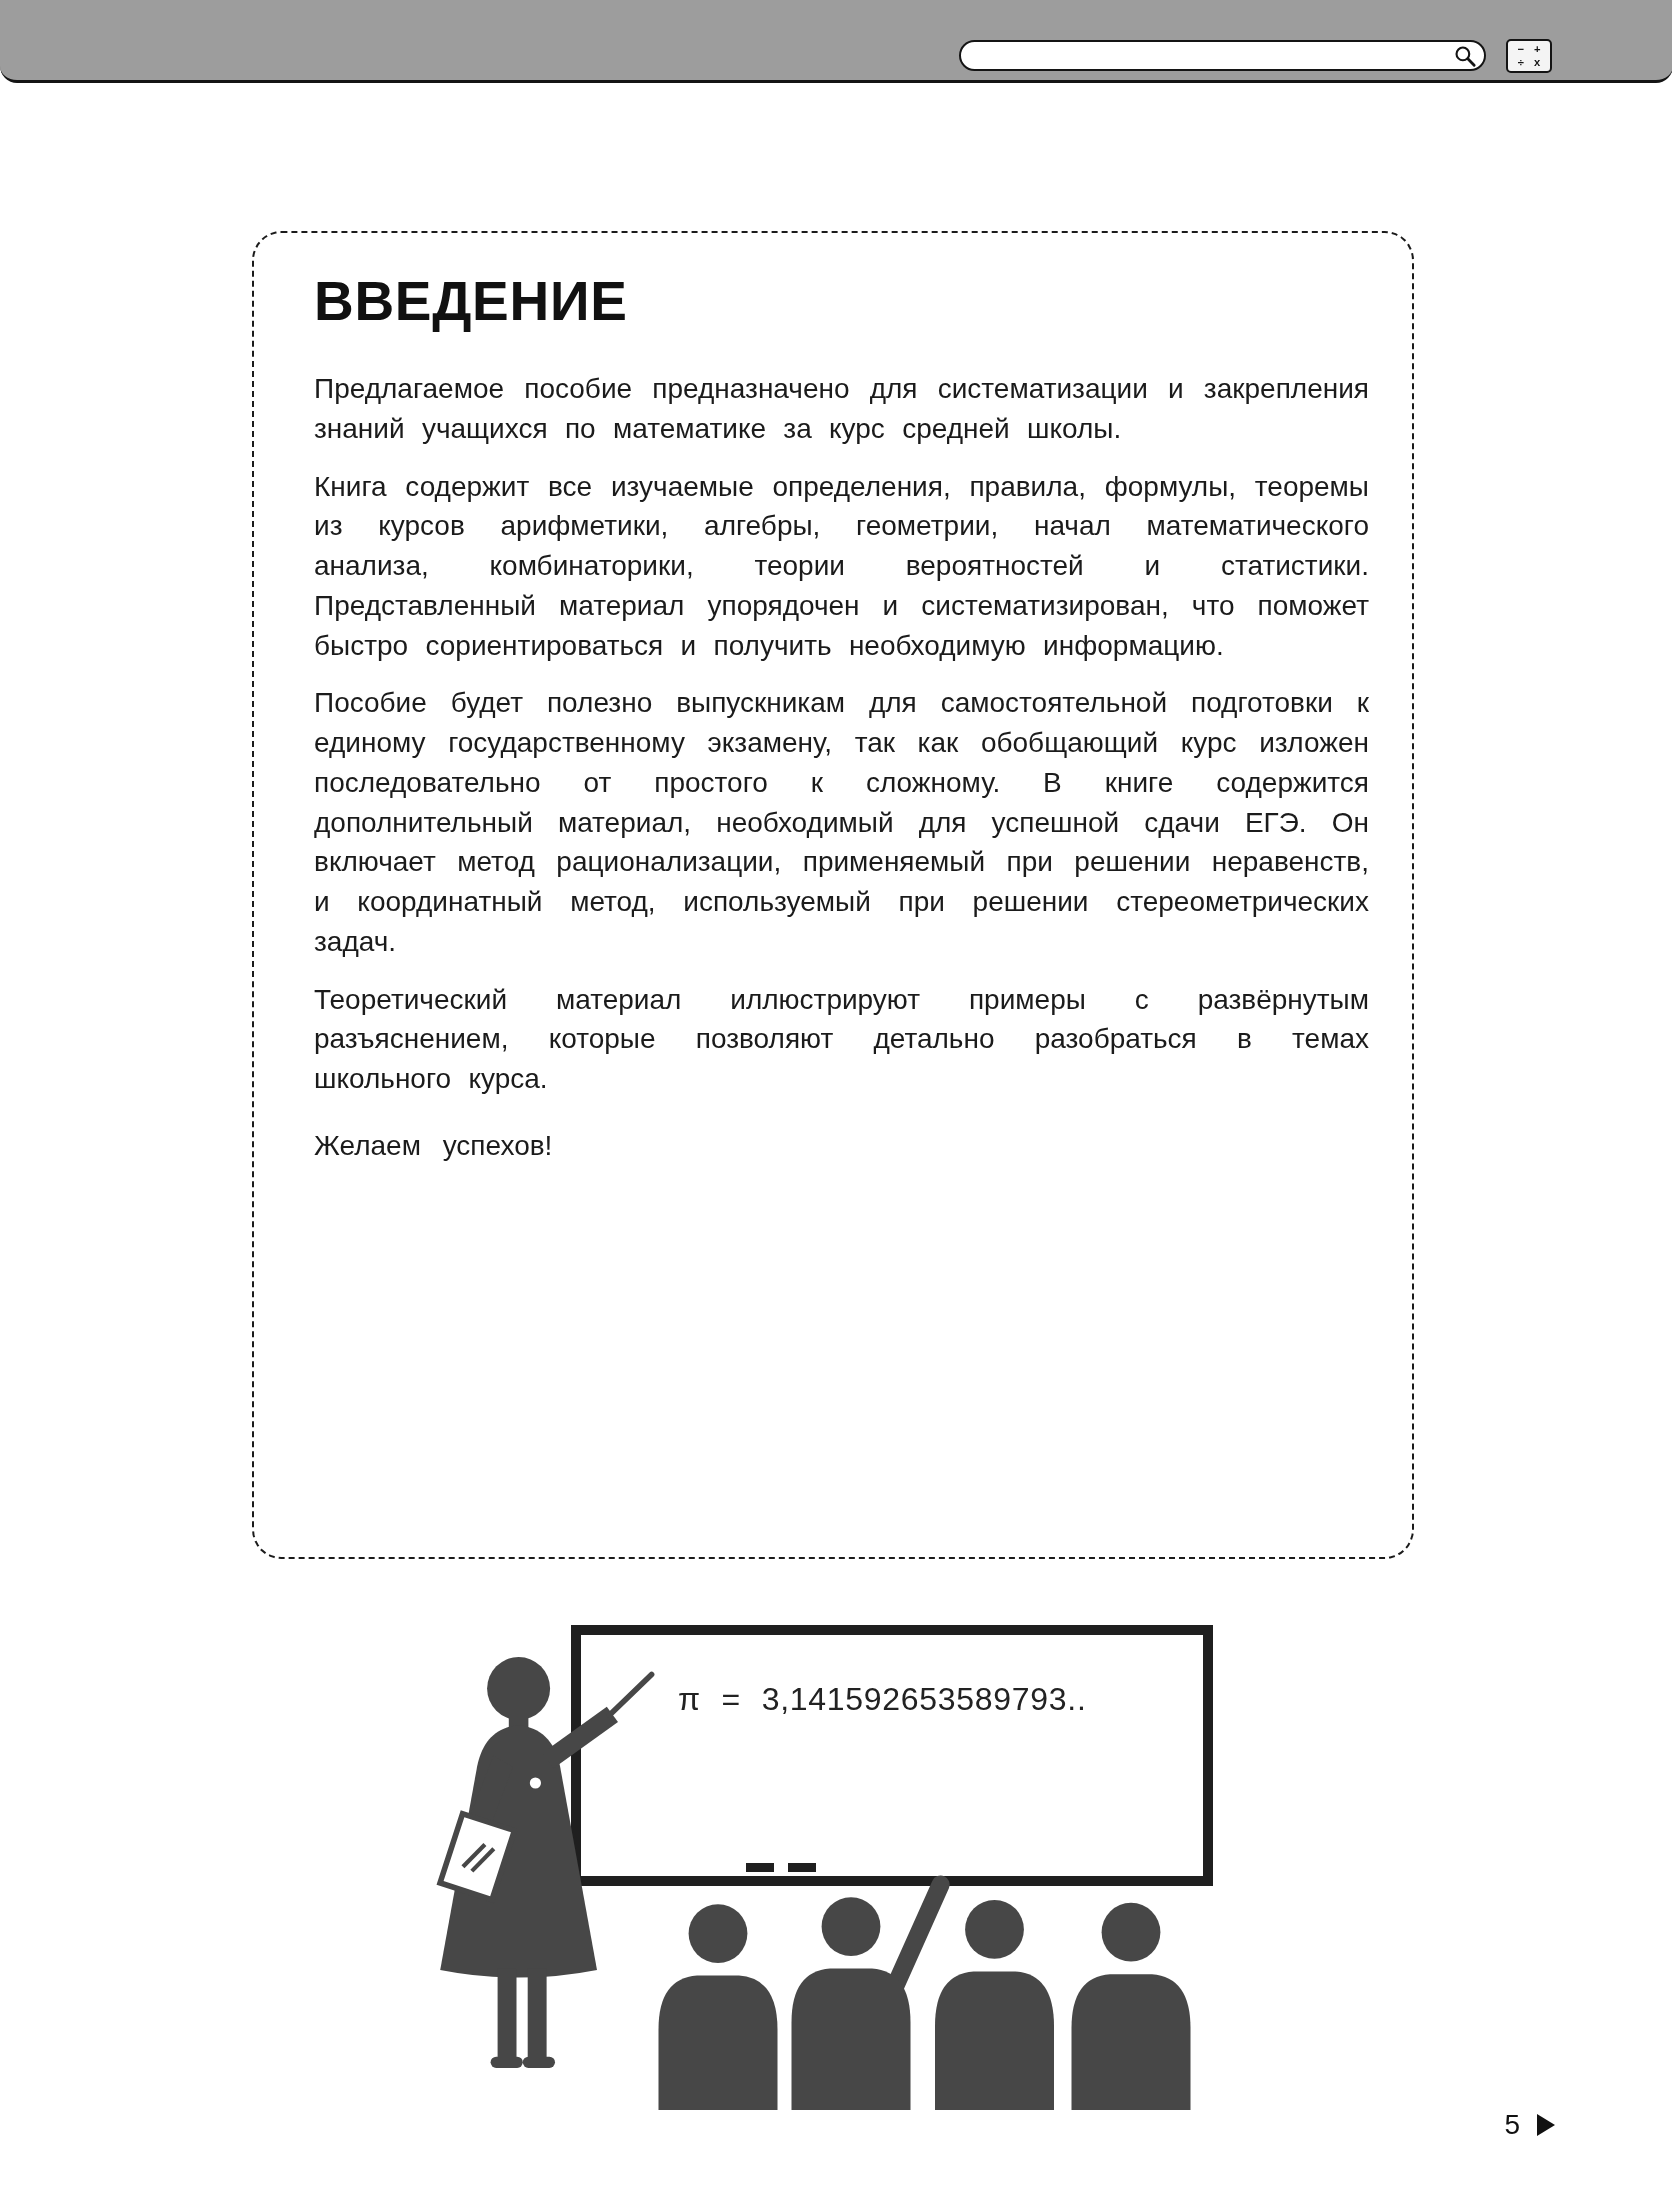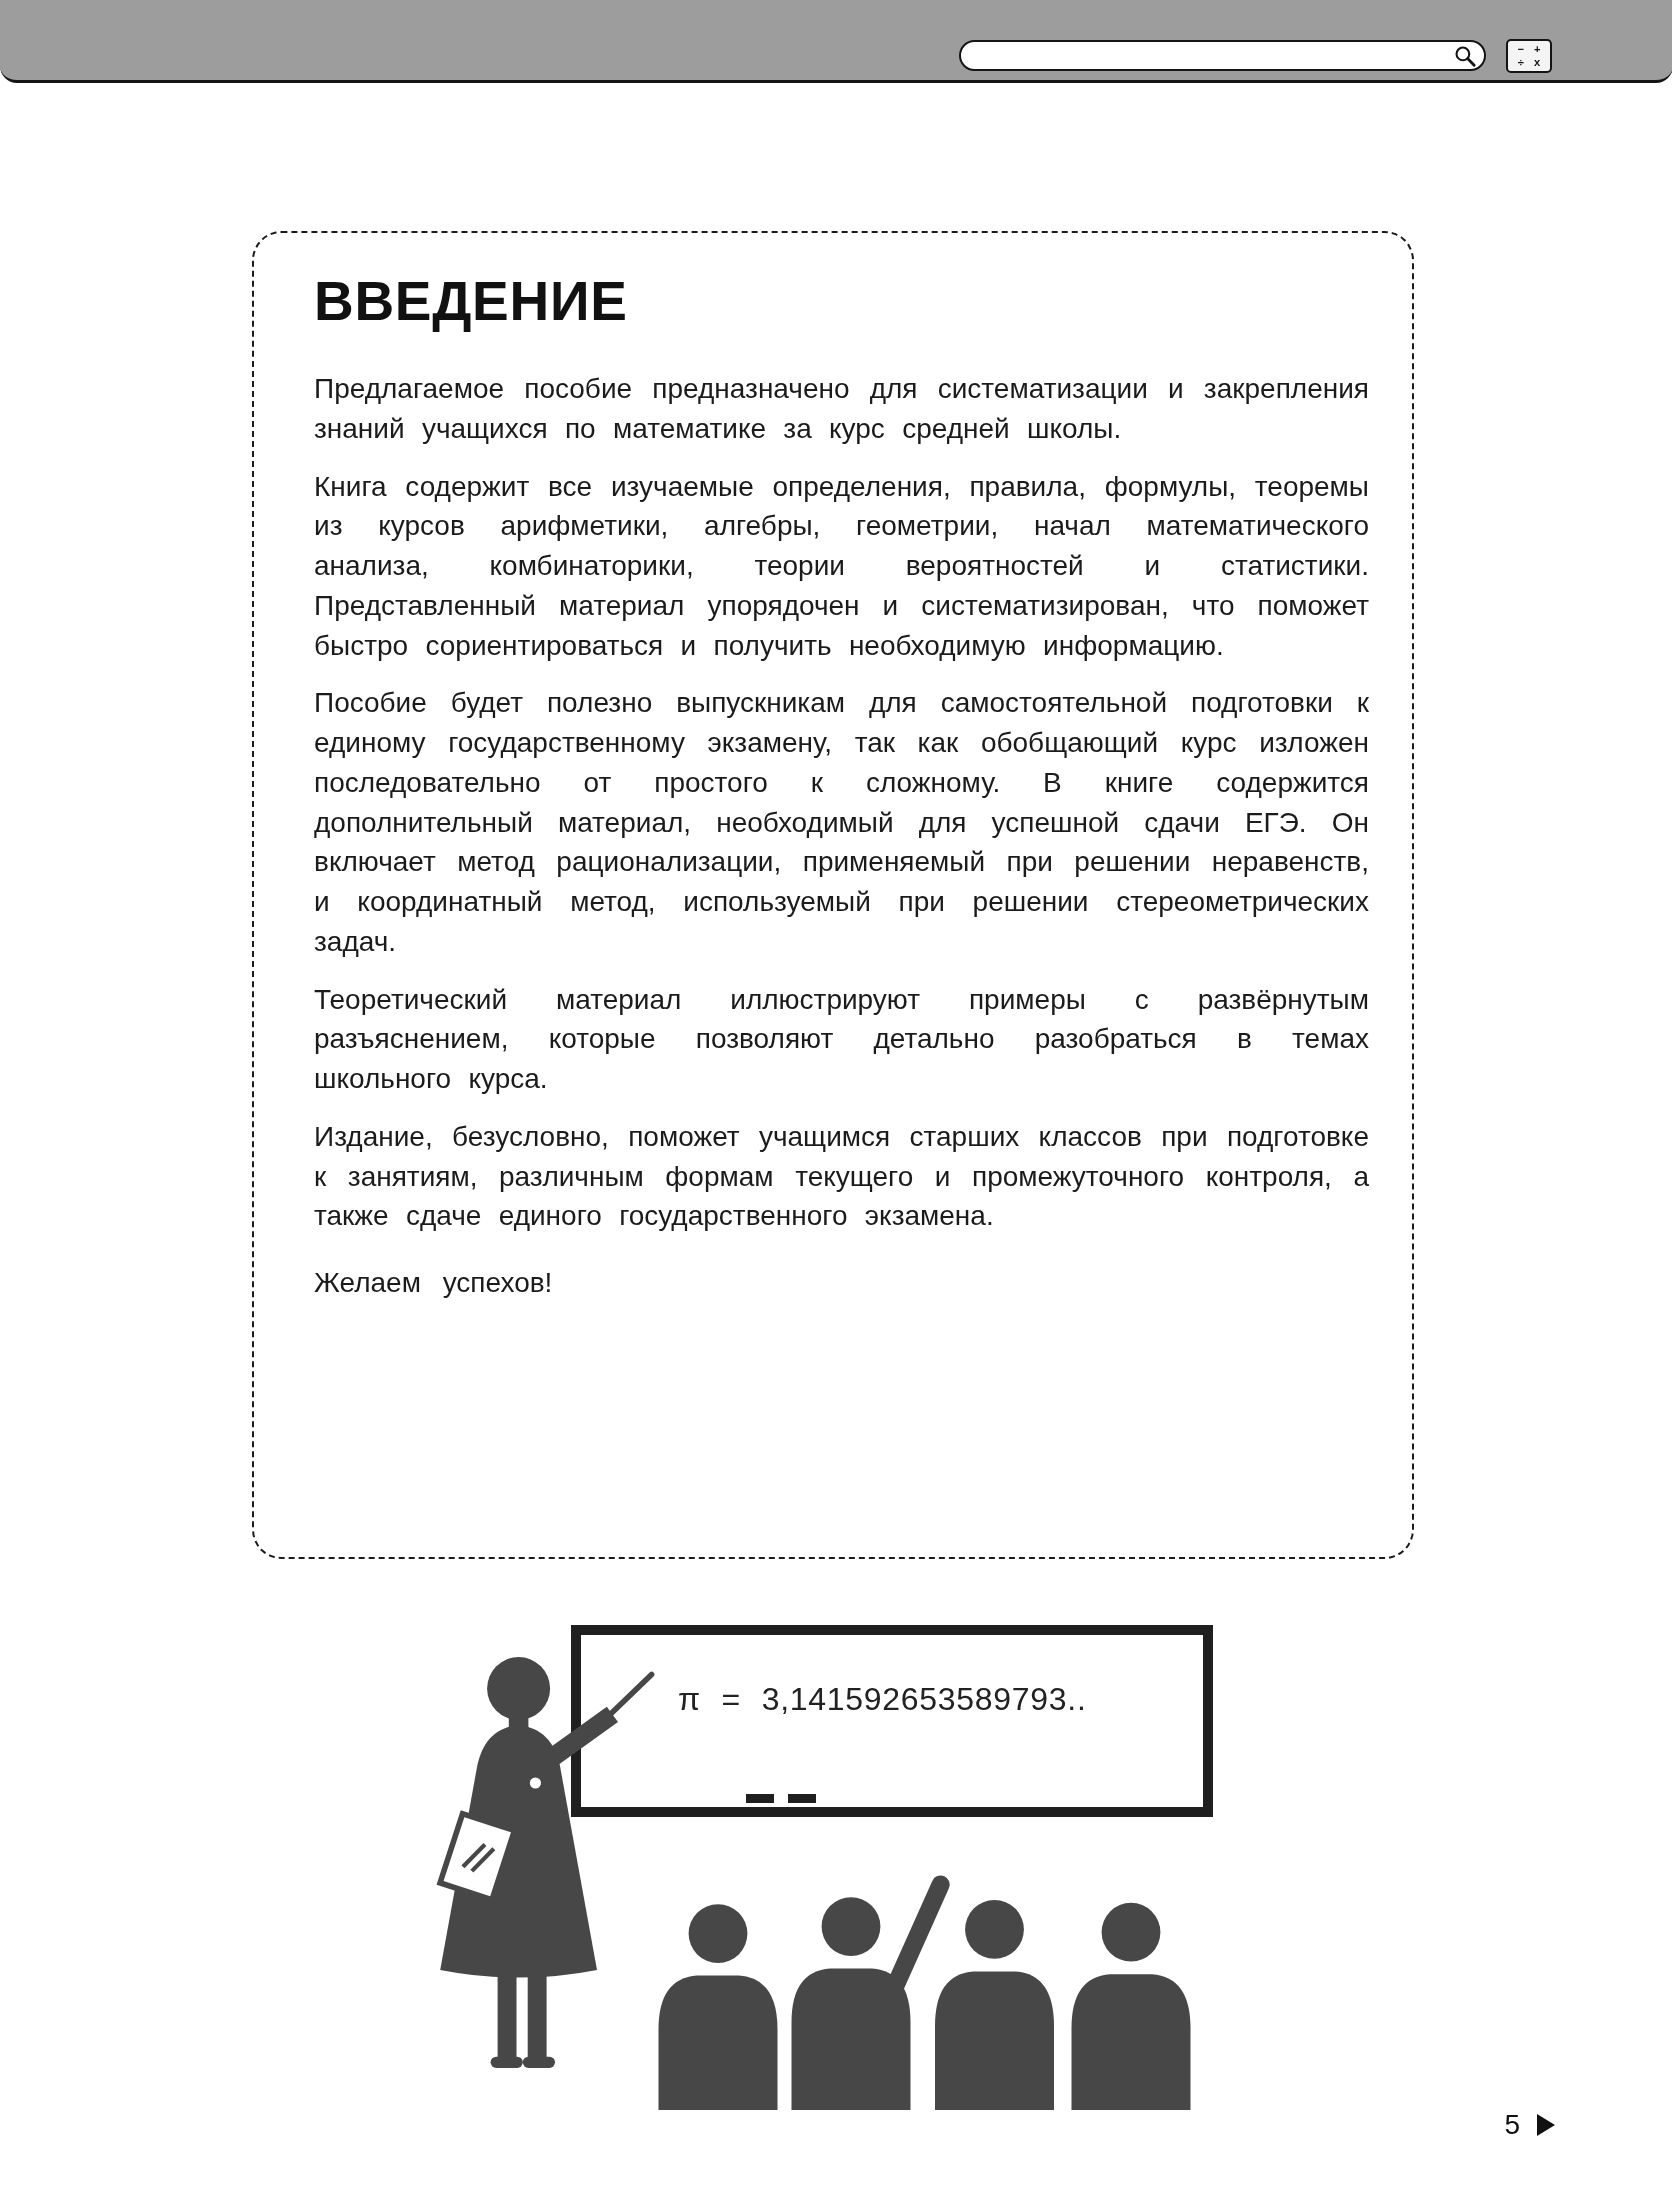--- a/index.html
+++ b/index.html
@@ -53,21 +53,21 @@
   .intro-p {
     font-size:28px; line-height:1.42; text-align:justify;
     word-spacing:0.34em; margin-bottom:18px; color:#1b1b1b;
   }
   .intro-closing {
     font-size:28px; text-align:left; word-spacing:0.5em; margin-top:31px; color:#1b1b1b;
   }
 
   
   .board {
-    position:absolute; left:571px; top:1625px; width:642px; height:192px;
+    position:absolute; left:571px; top:1625px; width:642px; height:261px;
     background:#ffffff; border:10.5px solid #1f1f1f; z-index:1;
   }
   .board-formula {
     position:absolute; left:97px; top:46px;
     font-size:32px; color:#222; word-spacing:11.2px; letter-spacing:0.7px;
   }
   .chalk-marks { position:absolute; left:165px; bottom:4.2px; display:flex; gap:14px; }
   .chalk-marks i { display:block; width:28px; height:9px; background:#1f1f1f; }
 
   .teacher-svg { position:absolute; left:415px; top:1653px; z-index:3; }
@@ -105,21 +105,20 @@
       <span>÷ x</span>
     </div>
   </div>
 
   <section class="intro-box">
     <h1 class="intro-title">ВВЕДЕНИЕ</h1>
     <p class="intro-p">Предлагаемое пособие предназначено для систематизации и закрепления знаний учащихся по математике за курс средней школы.</p>
     <p class="intro-p">Книга содержит все изучаемые определения, правила, формулы, теоремы из курсов арифметики, алгебры, геометрии, начал математического анализа, комбинаторики, теории вероятностей и статистики. Представленный материал упорядочен и систематизирован, что поможет быстро сориентироваться и получить необходимую информацию.</p>
     <p class="intro-p">Пособие будет полезно выпускникам для самостоятельной подготовки к единому государственному экзамену, так как обобщающий курс изложен последовательно от простого к сложному. В книге содержится дополнительный материал, необходимый для успешной сдачи ЕГЭ. Он включает метод рационализации, применяемый при решении неравенств, и координатный метод, используемый при решении стереометрических задач.</p>
     <p class="intro-p">Теоретический материал иллюстрируют примеры с развёрнутым разъяснением, которые позволяют детально разобраться в темах школьного курса.</p>
-    <p class="intro-p">Издание, безусловно, поможет учащимся старших классов при подготовке к занятиям, различным формам текущего и промежуточного контроля, а также сдаче единого государственного экзамена.</p>
     <p class="intro-closing">Желаем успехов!</p>
   </section>
 
   <div class="board">
     <div class="board-formula">π = 3,141592653589793..</div>
     <div class="chalk-marks">
         <i></i>
         <i></i>
       </div>
   </div>

